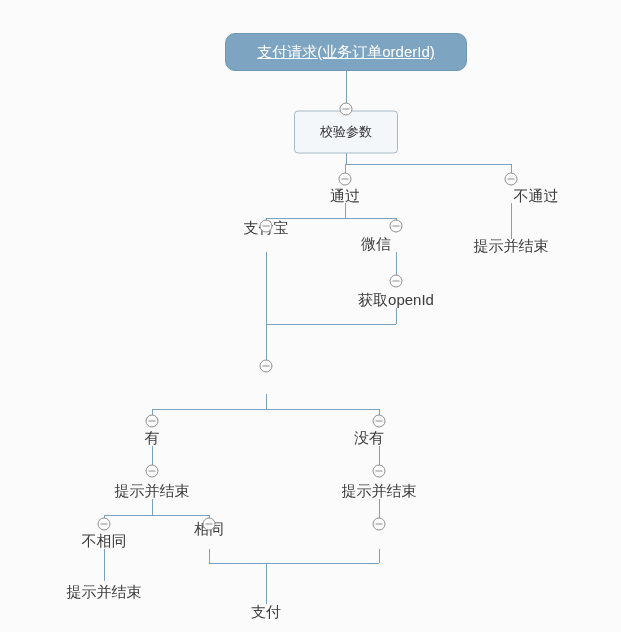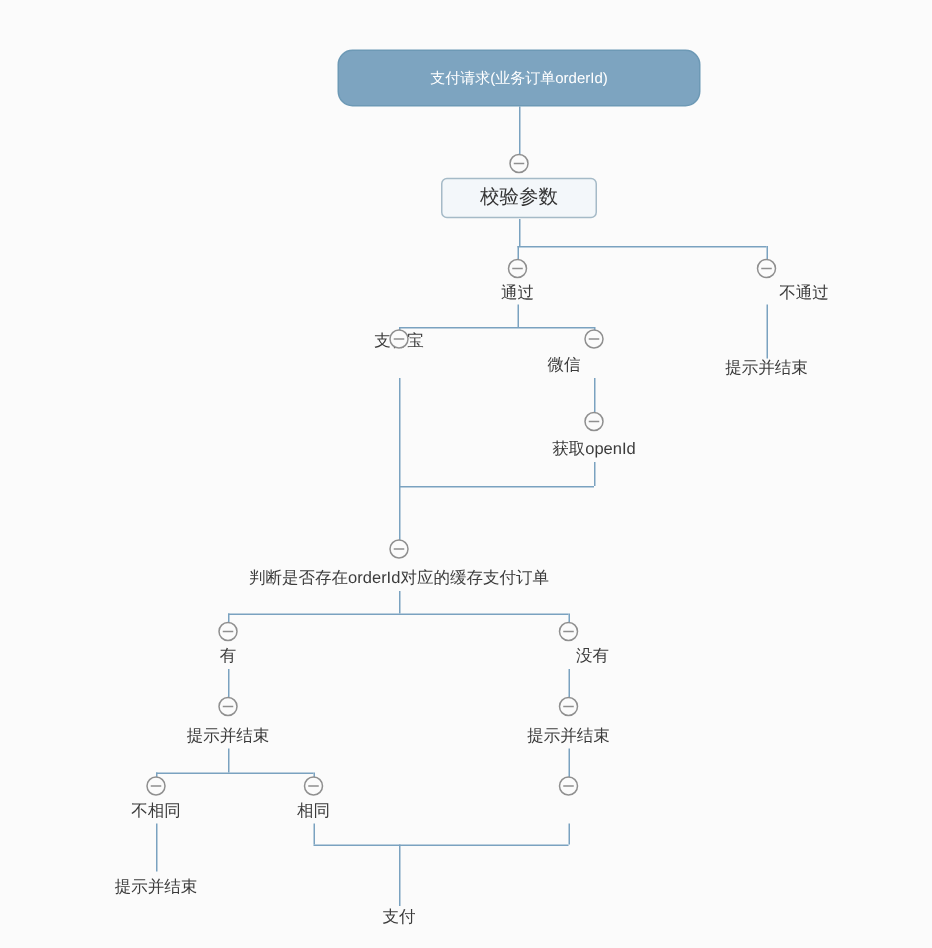--- a/index.html
+++ b/index.html
@@ -12,35 +12,36 @@
     overflow: hidden;
   }
   .edge {
     position: absolute;
     background: var(--connector, #7aa2c0);
   }
   .node {
     position: absolute;
     transform: translate(-50%, -50%);
     white-space: nowrap;
-    font-size: 11px;
+    font-size: 15px;
     color: var(--label-text, #3b3b3b);
     line-height: 1.1;
   }
   .node.root {
     background: var(--root-fill, #7da4c0);
     border: 1px solid var(--root-border, #6d99b5);
     color: var(--root-text, #ffffff);
     border-radius: 10px;
     display: flex;
     align-items: center;
     justify-content: center;
-    font-size: 10px;
+    font-size: 15px;
     box-sizing: border-box;
     cursor: default;
+    text-decoration: underline;
   }
   .node.box {
     background: var(--box-fill, #f3f7fa);
     border: 1px solid var(--box-border, #a5bac7);
     border-radius: 4px;
     display: flex;
     align-items: center;
     justify-content: center;
     font-size: 13px;
     color: #333333;
@@ -96,34 +97,33 @@
     <div class="edge" style="left: 104px; top: 515px; width: 105px; height: 1px;"></div>
     <div class="edge" style="left: 104px; top: 515px; width: 1px; height: 3px;"></div>
     <div class="edge" style="left: 209px; top: 515px; width: 1px; height: 3px;"></div>
     <div class="edge" style="left: 379px; top: 499px; width: 1px; height: 19px;"></div>
     <div class="edge" style="left: 104px; top: 549px; width: 1px; height: 32px;"></div>
     <div class="edge" style="left: 209px; top: 549px; width: 1px; height: 14px;"></div>
     <div class="edge" style="left: 379px; top: 549px; width: 1px; height: 14px;"></div>
     <div class="edge" style="left: 209px; top: 563px; width: 170px; height: 1px;"></div>
     <div class="edge" style="left: 266px; top: 563px; width: 1px; height: 41px;"></div>
     <div class="node root" style="left: 346px; top: 52px; width: 242px; height: 38px;">支付请求(业务订单orderId)</div>
-    <div class="node box" style="left: 346px; top: 132px; width: 104px; height: 27px;">校验参数</div>
+    <div class="node box" style="left: 346px; top: 132px; width: 104px; height: 43px;">校验参数</div>
     <div class="node text" style="left: 345px; top: 196px;">通过</div>
     <div class="node text" style="left: 536px; top: 196px;">不通过</div>
     <div class="node text" style="left: 266px; top: 228px;">支付宝</div>
     <div class="node text" style="left: 376px; top: 244px;">微信</div>
     <div class="node text" style="left: 511px; top: 246px;">提示并结束</div>
     <div class="node text" style="left: 396px; top: 300px;">获取openId</div>
-    <div class="node text" style="left: 266px; top: 386px;">判断是否存在orderId对应的缓存支付订单</div>
     <div class="node text" style="left: 152px; top: 438px;">有</div>
-    <div class="node text" style="left: 395px; top: 438px;">没有</div>
+    <div class="node text" style="left: 369px; top: 438px;">没有</div>
     <div class="node text" style="left: 152px; top: 491px;">提示并结束</div>
     <div class="node text" style="left: 379px; top: 491px;">提示并结束</div>
     <div class="node text" style="left: 104px; top: 541px;">不相同</div>
-    <div class="node text" style="left: 209px; top: 541px;">相同</div>
+    <div class="node text" style="left: 209px; top: 529px;">相同</div>
     <div class="node text" style="left: 104px; top: 592px;">提示并结束</div>
     <div class="node text" style="left: 266px; top: 612px;">支付</div>
     <div class="toggle" style="left: 346px; top: 109px;">
       <div class="minus"></div>
     </div>
     <div class="toggle" style="left: 345px; top: 179px;">
       <div class="minus"></div>
     </div>
     <div class="toggle" style="left: 511px; top: 179px;">
       <div class="minus"></div>

